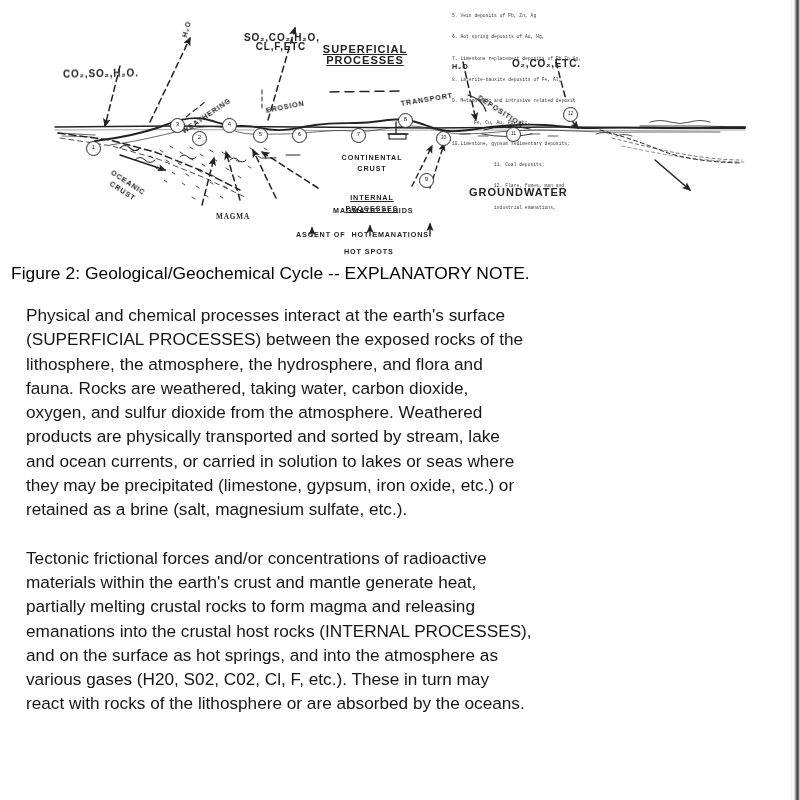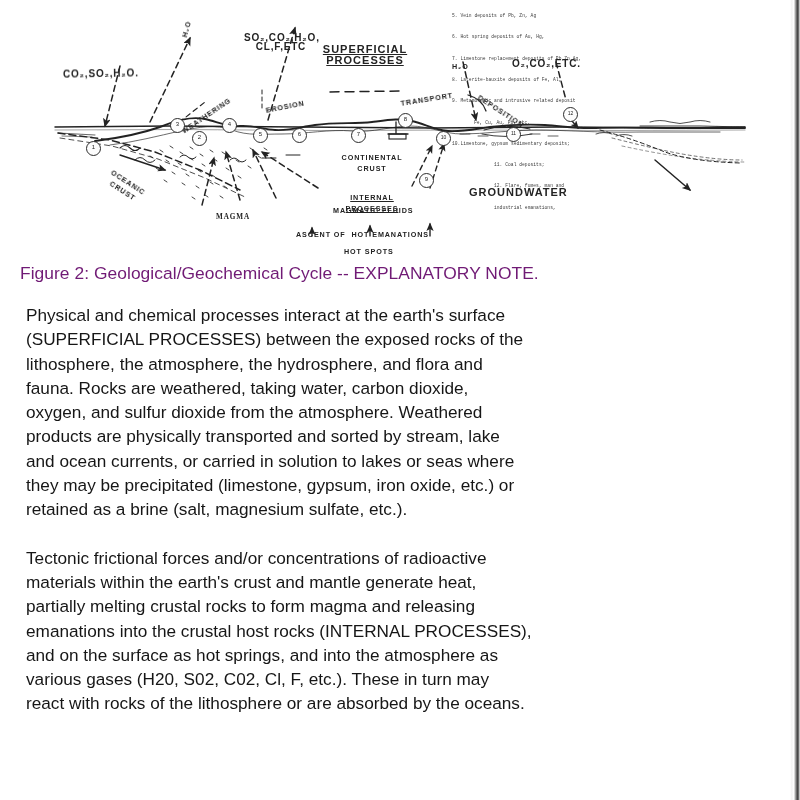--- a/index.html
+++ b/index.html
@@ -101,26 +101,26 @@
     line-height: 11px;
     text-align: center;
     color: #1d1d1d;
     z-index: 18;
     filter: blur(0.2px);
   }
 
   
   #caption {
     position: absolute;
-    left: 20px;
+    left: 11px;
     top: 262px;
     width: 730px;
     font-size: 17.4px;
     line-height: 22px;
-    color: #701a75;
+    color: #000000;
     font-family: "Liberation Sans", sans-serif;
     letter-spacing: 0.05px;
   }
 
   #body-text {
     position: absolute;
     left: 26px;
     top: 303px;
     width: 706px;
     font-size: 17.2px;

